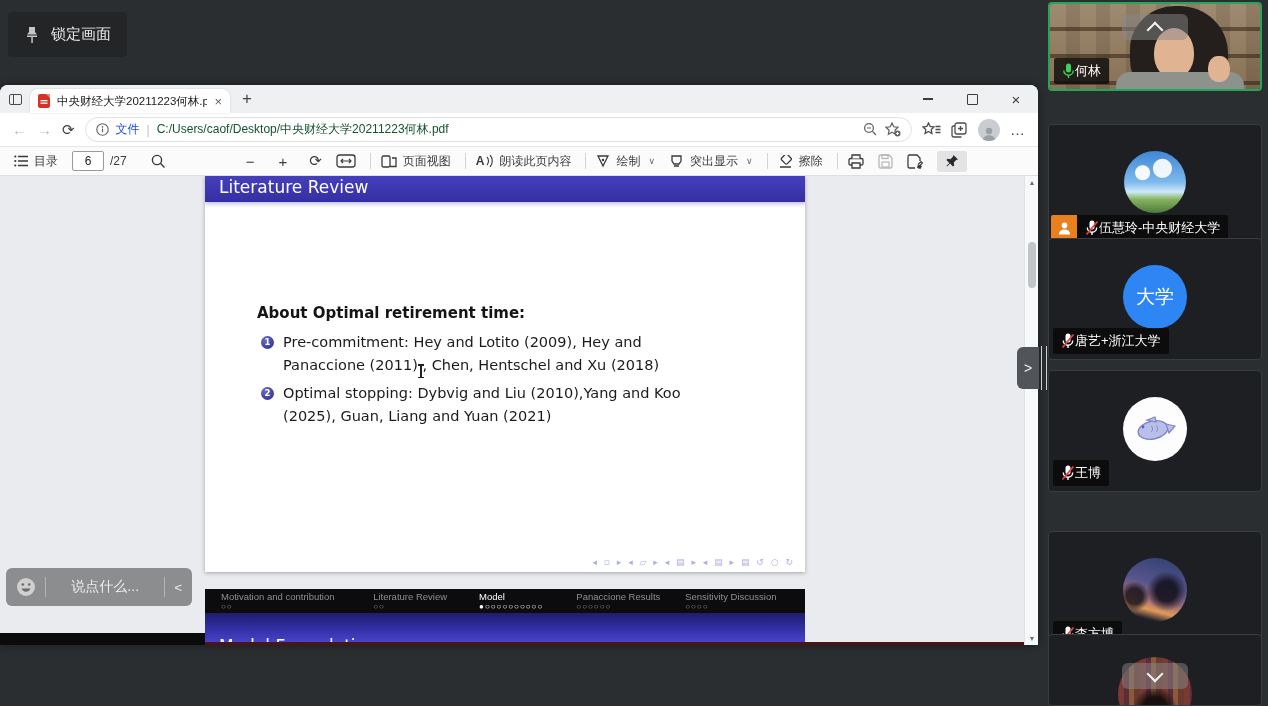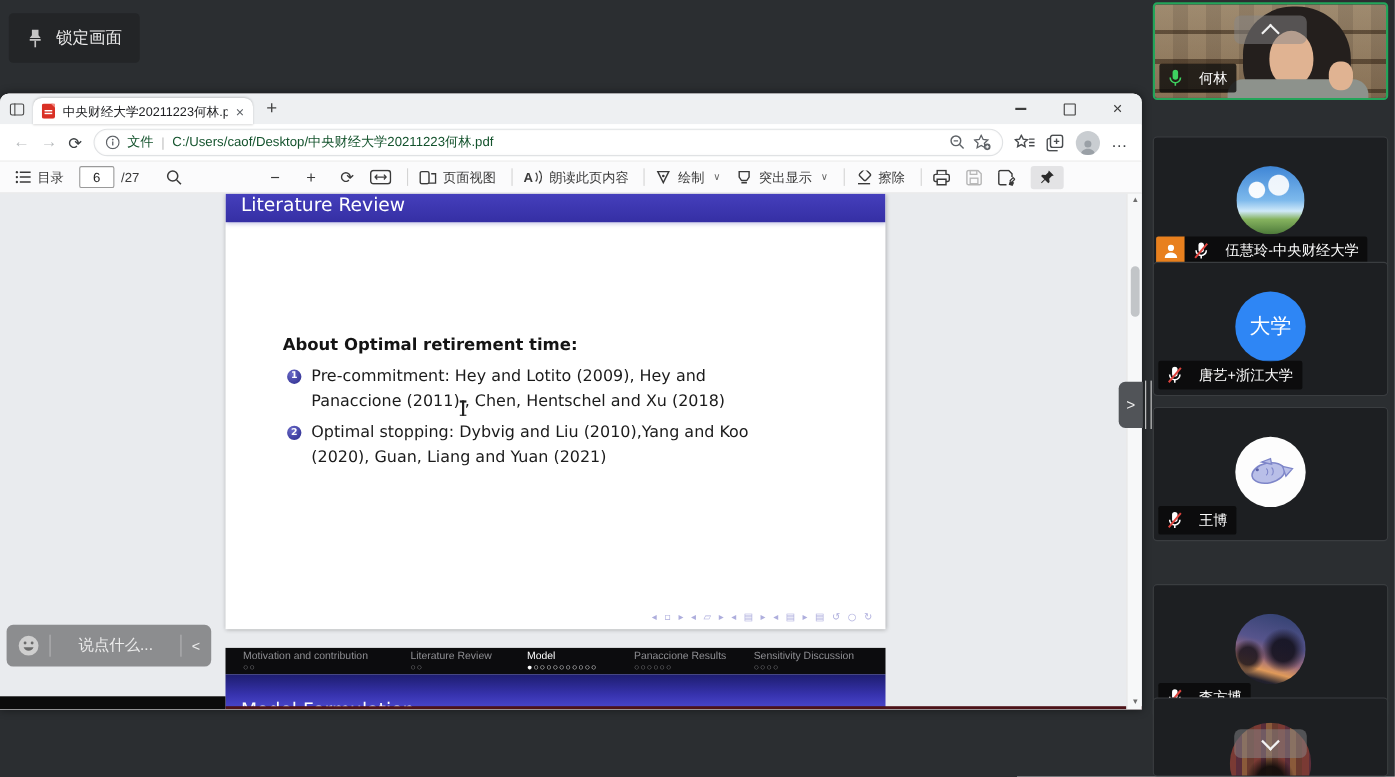--- a/index.html
+++ b/index.html
@@ -29,21 +29,21 @@
   .win-min::after { content:""; width:10px; height:1.4px; background:#3c3c3c; }
   .win-max::after { content:""; width:9px; height:9px; border:1.3px solid #3c3c3c; border-radius:1px; }
   .win-close { font-size:15px; }
 
   .addressbar { height:34px; background:#fff; display:flex; align-items:center; padding:0 12px; gap:10px;
     border-bottom:1px solid #e7e7e7; }
   .navglyph { font-size:15px; color:#b9bcbe; }
   .navglyph.on { color:#3c4043; }
   .urlpill { flex:1; height:25px; background:#fff; border:1px solid #e0e2e4; border-radius:13px;
     display:flex; align-items:center; padding:0 10px; gap:7px; box-shadow:inset 0 0 2px rgba(0,0,0,.05); }
-  .urlpill .scheme { font-size:12px; color:#14532d; }
+  .urlpill .scheme { font-size:12px; color:#1d4ed8; }
   .urlpill .sep { color:#c0c0c0; font-size:12px; }
   .urlpill .url { font-size:12px; color:#14532d; flex:1; white-space:nowrap; overflow:hidden; }
   .abicon { display:flex; align-items:center; }
   .avatar-btn { width:22px; height:22px; border-radius:50%; background:#c9cdd1; display:flex; align-items:flex-end; justify-content:center; overflow:hidden; }
   .more-btn { color:#3c4043; font-size:15px; letter-spacing:1px; }
 
   .pdf-toolbar { height:29px; background:#fbfbfc; border-bottom:1px solid #dfdfdf;
     display:flex; align-items:center; padding:0 14px; font-size:12px; color:#3a3a3a; }
   .tbi { display:flex; align-items:center; gap:6px; margin-right:14px; white-space:nowrap; }
   .tbsep { width:1px; height:16px; background:#d4d4d4; margin:0 10px 0 0; }
@@ -109,21 +109,21 @@
   .chat .coll { color:#ececec; font-size:13px; }
 
   
   .panel { position:absolute; left:1048px; top:0; width:220px; height:706px; }
   .tile { position:absolute; left:0; width:214px; height:122px; background:#1d1f22;
     border:1px solid #3a3d40; border-radius:4px; overflow:hidden; }
   .tile.speaking { border:2px solid #23a55a; }
   .t1{top:2px; height:89px;} .t2{top:124px;} .t3{top:238px;} .t4{top:370px;} .t5{top:531px;font-family:Liberation Serif, serif;} .t6{top:634px; height:72px;}
 
   .namebadge { position:absolute; left:4px; bottom:5px; height:26px; background:rgba(8,8,8,.78);
-    border-radius:2px; display:flex; align-items:center; padding:0 8px; gap:15px; color:#fff; font-size:13px; white-space:nowrap; }
+    border-radius:2px; display:flex; align-items:center; padding:0 8px; gap:0; color:#fff; font-size:13px; white-space:nowrap; }
   .badgerow { position:absolute; left:2px; bottom:4px; display:flex; }
   .hostbadge { width:26px; height:26px; background:#e8801e; border-radius:2px 0 0 2px;
     display:flex; align-items:center; justify-content:center; }
   .badgerow .namebadge { position:static; border-radius:0 2px 2px 0; }
 
   .avatar { position:absolute; left:50%; transform:translateX(-50%); border-radius:50%; }
   .av-sky { top:26px; width:62px; height:62px;
     background:
       radial-gradient(circle at 30% 35%, rgba(255,255,255,.95) 7px, rgba(255,255,255,0) 8px),
       radial-gradient(circle at 62% 28%, rgba(255,255,255,.9) 9px, rgba(255,255,255,0) 10px),
@@ -330,21 +330,21 @@
     <div class="slide">
       <div class="slide-header">Literature Review</div>
       <div class="slide-heading">About Optimal retirement time:</div>
       <div class="bullets">
         <div class="bullet">
           <span class="bnum">1</span>
           <span>Pre-commitment: Hey and Lotito (2009), Hey and Panaccione (2011) , Chen, Hentschel and Xu (2018)</span>
         </div>
         <div class="bullet">
           <span class="bnum">2</span>
-          <span>Optimal stopping: Dybvig and Liu (2010),Yang and Koo (2020), Guan, Liang and Yuan (2021)</span>
+          <span>Optimal stopping: Dybvig and Liu (2010),Yang and Koo (2025), Guan, Liang and Yuan (2021)</span>
         </div>
       </div>
       <div class="text-cursor"></div>
       <div class="navsym">◂ ▫ ▸  ◂ ▱ ▸  ◂ ▤ ▸  ◂ ▤ ▸  ▤  ↺ ○ ↻</div>
     </div>
 
     <div class="next-slide">
       <div class="section-bar">
         <div class="sec s1">
           <div class="slabel">Motivation and contribution</div>

